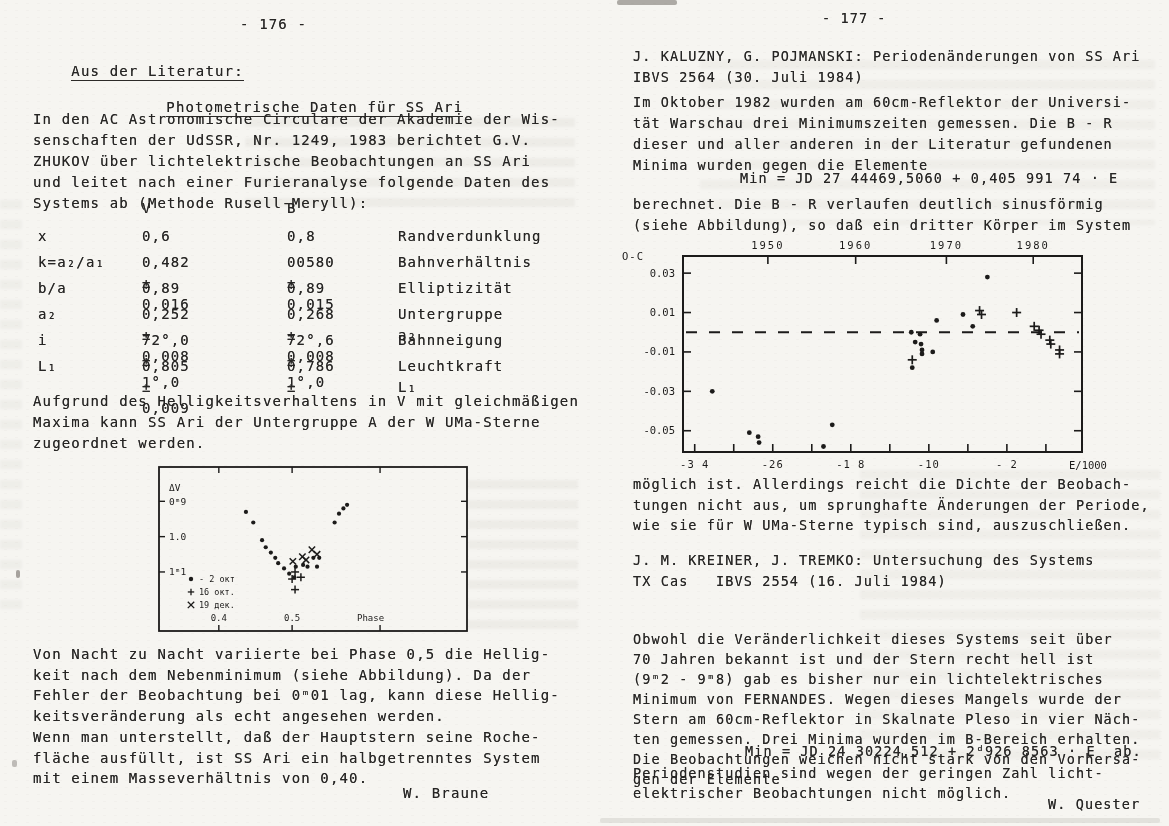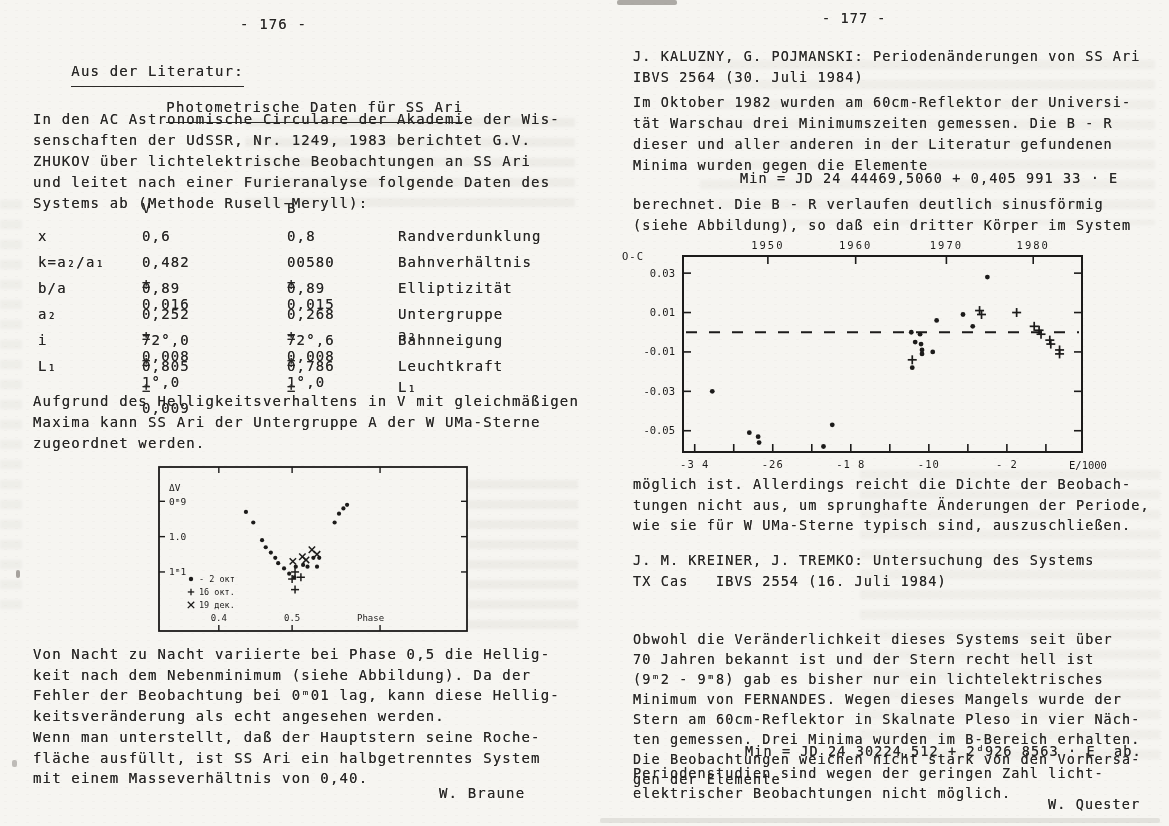--- a/index.html
+++ b/index.html
@@ -3,21 +3,21 @@
 <meta charset="utf-8">
 <style>
   html,body{margin:0;padding:0;}
   body{width:1169px;height:826px;position:relative;background:#f6f5f1;overflow:hidden;}
   #page{position:absolute;left:0;top:0;width:1169px;height:826px;
         font-family:"DejaVu Sans Mono","Liberation Mono",monospace;color:#262524;}
   .tw{position:absolute;white-space:pre-wrap;font-size:14px;letter-spacing:1.15px;
       line-height:21px;text-shadow:0 0 0.5px rgba(40,38,36,0.7);}
   .rtw{font-size:13.5px;letter-spacing:1.1px;line-height:20.5px;}
   .lh20{line-height:20px;}
-  .u{border-bottom:1.7px solid #2c2a28;padding-bottom:7px;}
+  .u{border-bottom:1.7px solid #2c2a28;padding-bottom:1px;}
   .fig{position:absolute;}
   svg text{font-family:"DejaVu Sans Mono","Liberation Mono",monospace;fill:#1c1b1a;}
   .ghost{position:absolute;background:repeating-linear-gradient(180deg,
          rgba(95,85,75,0.055) 0px,rgba(95,85,75,0.055) 9px,rgba(0,0,0,0) 9px,rgba(0,0,0,0) 20px);
          filter:blur(1.6px);pointer-events:none;}
   .noise{position:absolute;left:0;top:0;right:0;bottom:0;pointer-events:none;
          background-image:radial-gradient(rgba(60,55,50,0.025) 1px,rgba(0,0,0,0) 1.3px);
          background-size:11px 7px;}
   .mark{position:absolute;background:#55504a;border-radius:2px;pointer-events:none;}
 </style>
@@ -164,33 +164,33 @@
 
   <div class="tw" style="left:33px;top:644px;line-height:20.5px;">Von Nacht zu Nacht variierte bei Phase 0,5 die Hellig-
 keit nach dem Nebenminimum (siehe Abbildung). Da der
 Fehler der Beobachtung bei 0ᵐ01 lag, kann diese Hellig-
 keitsveränderung als echt angesehen werden.</div>
 
   <div class="tw" style="left:33px;top:727px;line-height:20.5px;">Wenn man unterstellt, daß der Hauptstern seine Roche-
 fläche ausfüllt, ist SS Ari ein halbgetrenntes System
 mit einem Masseverhältnis von 0,40.</div>
 
-  <div class="tw" style="left:403px;top:783px;margin-left:36px;">W. Braune</div>
+  <div class="tw" style="left:403px;top:783px;">W. Braune</div>
 
   <div class="tw rtw" style="left:822px;top:8px;filter:blur(.3px);">- 177 -</div>
 
   <div class="tw rtw" style="left:633px;top:46px;line-height:21px;">J. KALUZNY, G. POJMANSKI: Periodenänderungen von SS Ari
 IBVS 2564 (30. Juli 1984)</div>
 
   <div class="tw rtw" style="left:633px;top:92px;line-height:21px;">Im Oktober 1982 wurden am 60cm-Reflektor der Universi-
 tät Warschau drei Minimumszeiten gemessen. Die B - R
 dieser und aller anderen in der Literatur gefundenen
 Minima wurden gegen die Elemente</div>
 
-  <div class="tw rtw" style="left:740px;top:168px;">Min = JD 24 44469,5060 + 0,405 991 33 · E</div>
+  <div class="tw rtw" style="left:740px;top:168px;">Min = JD 27 44469,5060 + 0,405 991 74 · E</div>
 
   <div class="tw rtw" style="left:633px;top:194px;">berechnet. Die B - R verlaufen deutlich sinusförmig
 (siehe Abbildung), so daß ein dritter Körper im System</div>
 
   <svg id="oc-svg" class="fig" style="left:613px;top:232px;" width="556" height="252">
       <g transform="translate(70,24)">
         <rect x="0" y="0" width="399" height="196" fill="none" stroke="#1c1b1a" stroke-width="2"></rect>
         <line x1="0" y1="17.137688442211054" x2="8" y2="17.137688442211054" stroke="#1c1b1a" stroke-width="1.6"></line>
         <line x1="391" y1="17.137688442211054" x2="399" y2="17.137688442211054" stroke="#1c1b1a" stroke-width="1.6"></line>
         <text x="-8" y="20.637688442211054" font-size="10.5" text-anchor="end">0.03</text>

